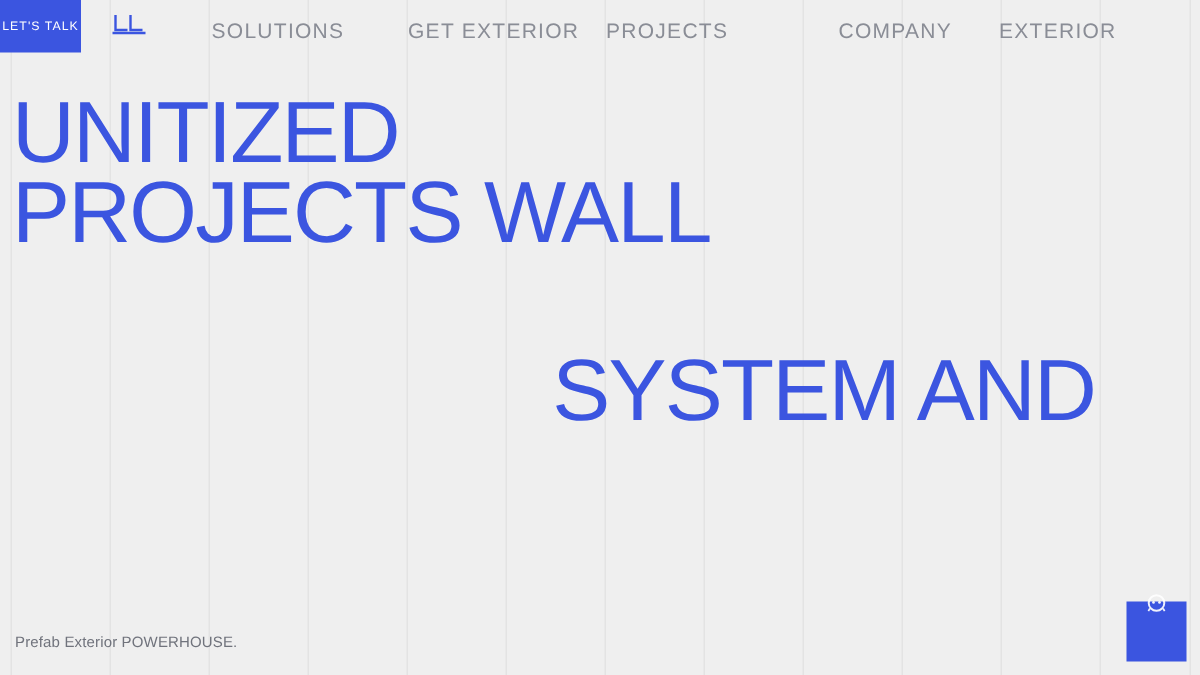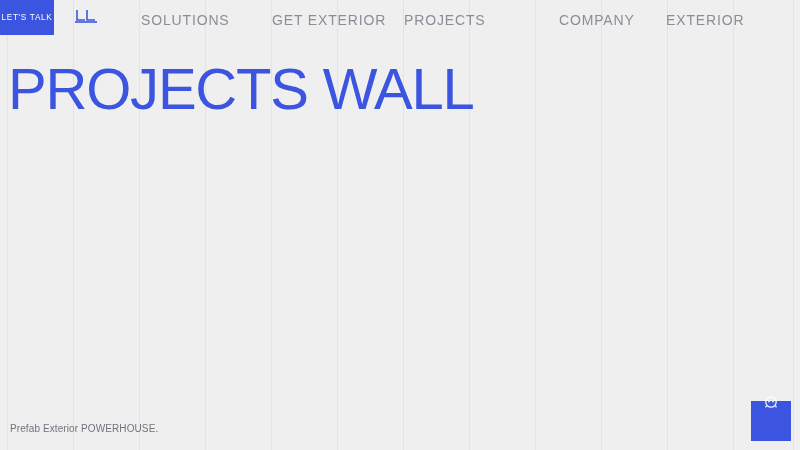--- a/index.html
+++ b/index.html
@@ -188,24 +188,26 @@
     <a class="nav-link" href="#" style="left:272px;">GET EXTERIOR</a>
     <a class="nav-link" href="#" style="left:404px;">PROJECTS</a>
     <a class="nav-link" href="#" style="left:535px;margin-left:24px;">COMPANY</a>
     <a class="nav-link" href="#" style="left:666px;">EXTERIOR</a>
   </nav>
 </header>
 
 <main id="hero">
 
   <h1 class="headline" id="headline-left" style="color: rgb(59, 85, 224);">
+    <span>UNITIZED</span>
     <span>PROJECTS WALL</span>
   </h1>
 
   <h2 class="headline" id="headline-right" style="color: rgb(59, 85, 224);">
+    <span>SYSTEM AND</span>
   </h2>
 
 </main>
 
 <p id="tagline">Prefab Exterior POWERHOUSE.</p>
 
 <button id="chat-widget" style="background: rgb(59, 85, 224);">
   <span id="chat-widget-icon">
     <svg viewBox="0 0 16 16" width="16" height="16" aria-hidden="true">
       <circle cx="8" cy="7" r="5.2" fill="none" stroke="#ffffff" stroke-width="1.3"></circle>

